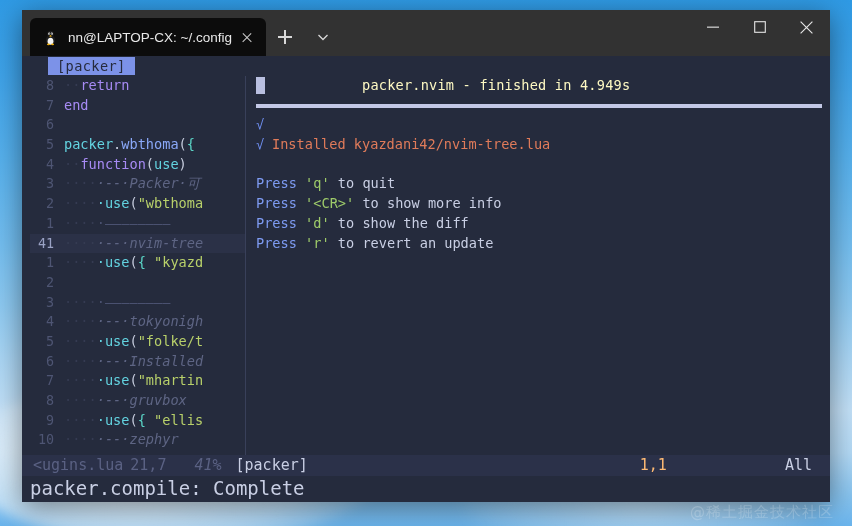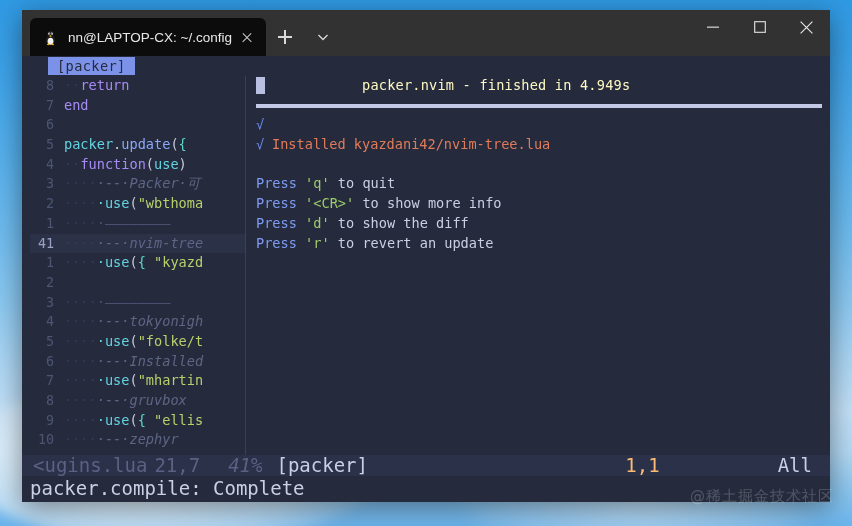--- a/index.html
+++ b/index.html
@@ -341,21 +341,21 @@
   .press-key-rest { color: #c9cfe4; }
 
   
   #status-line {
     height: 21px;
     flex: 0 0 auto;
     background: #2b3149;
     display: flex;
     align-items: center;
     white-space: pre;
-    font-size: 19px;
+    font-size: 15px;
     margin-left: -8px;
     padding-left: 8px;
     box-sizing: border-box;
   }
   #status-file {
     color: #5a6183;
     margin-left: 3px;
   }
   #status-pos-left {
     color: #5a6183;
@@ -394,21 +394,21 @@
   #cmdline-text {
     color: #c9cfe4;
     font-size: 19px;
     white-space: pre;
   }
 
   
   #watermark {
     position: absolute;
     right: 18px;
-    bottom: 20px;
+    bottom: 4px;
     color: rgba(255,255,255,0.20);
     font-family: "DejaVu Sans", sans-serif;
     font-size: 15px;
     letter-spacing: 1px;
     pointer-events: none;
   }
 </style>
 </head>
 <body>
 
@@ -470,21 +470,21 @@
     <div id="nvim-tabline">
       <div id="tabline-entry-packer">[packer]</div>
     </div>
 
     <div id="nvim-windows">
 
       <div id="editor-pane">
           <div class="code-line"><span class="linenr">8</span><span class="code-text"><span class="tok-ws">··</span><span class="tok-kw">return</span></span></div>
           <div class="code-line"><span class="linenr">7</span><span class="code-text"><span class="tok-kw">end</span></span></div>
           <div class="code-line"><span class="linenr">6</span><span class="code-text"></span></div>
-          <div class="code-line"><span class="linenr">5</span><span class="code-text"><span class="tok-ident">packer</span><span class="tok-punct">.</span><span class="tok-func">update</span><span class="tok-punct">(</span><span class="tok-brace">{</span></span></div>
+          <div class="code-line"><span class="linenr">5</span><span class="code-text"><span class="tok-ident">packer</span><span class="tok-punct">.</span><span class="tok-func">wbthoma</span><span class="tok-punct">(</span><span class="tok-brace">{</span></span></div>
           <div class="code-line"><span class="linenr">4</span><span class="code-text"><span class="tok-ws">··</span><span class="tok-kw">function</span><span class="tok-punct">(</span><span class="tok-ident">use</span><span class="tok-punct">)</span></span></div>
           <div class="code-line"><span class="linenr">3</span><span class="code-text"><span class="tok-ws">····</span><span class="tok-comment">·--·Packer·可</span></span></div>
           <div class="code-line"><span class="linenr">2</span><span class="code-text"><span class="tok-ws">····</span><span class="tok-ident">·use</span><span class="tok-punct">(</span><span class="tok-str">"wbthoma</span></span></div>
           <div class="code-line"><span class="linenr">1</span><span class="code-text"><span class="tok-ws">····</span><span class="tok-rule">·————————</span></span></div>
           <div class="code-line current"><span class="linenr cur">41</span><span class="code-text"><span class="tok-ws">····</span><span class="tok-comment">·--·nvim-tree</span></span></div>
           <div class="code-line"><span class="linenr">1</span><span class="code-text"><span class="tok-ws">····</span><span class="tok-ident">·use</span><span class="tok-punct">(</span><span class="tok-brace">{</span><span class="tok-str"> "kyazd</span></span></div>
           <div class="code-line"><span class="linenr">2</span><span class="code-text"></span></div>
           <div class="code-line"><span class="linenr">3</span><span class="code-text"><span class="tok-ws">····</span><span class="tok-rule">·————————</span></span></div>
           <div class="code-line"><span class="linenr">4</span><span class="code-text"><span class="tok-ws">····</span><span class="tok-comment">·--·tokyonigh</span></span></div>
           <div class="code-line"><span class="linenr">5</span><span class="code-text"><span class="tok-ws">····</span><span class="tok-ident">·use</span><span class="tok-punct">(</span><span class="tok-str">"folke/t</span></span></div>

